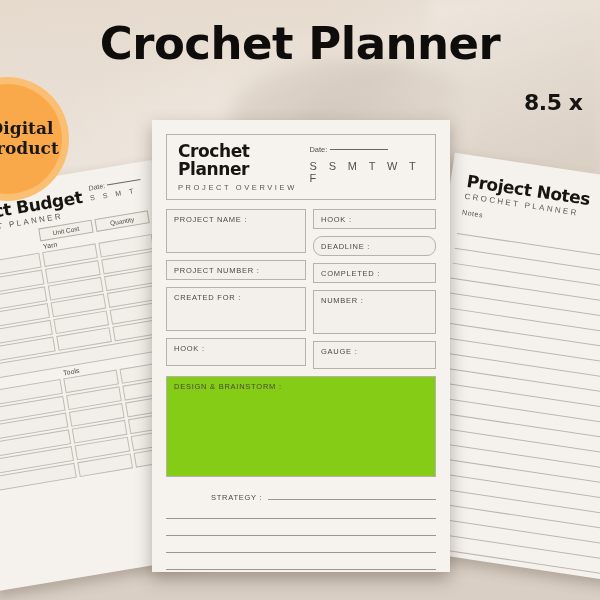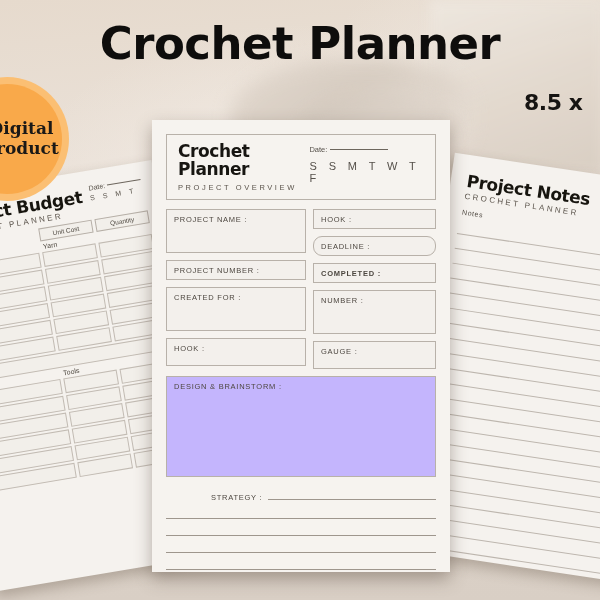--- a/index.html
+++ b/index.html
@@ -135,21 +135,21 @@
     vertical-align:2px;margin-left:3px;font-style:normal;}
   .hdr-r .h-days{font-size:11px;letter-spacing:4.4px;color:#55504a;margin-top:6px;}
 
   .fld{border:1px solid #b8b1a9;background:#f3f0ec;box-sizing:border-box;
     font-size:7.5px;letter-spacing:.75px;color:#4d4740;padding:5px 7px;}
   .grid{display:flex;gap:7px;}
   .col-l{width:140px;flex:none;}
   .col-r{flex:1 1 auto;}
   .gap{height:7px;}
 
-  .brainstorm{border:1px solid #b8b1a9;background:#c4b5fd;
+  .brainstorm{border:1px solid #b8b1a9;background:#84cc16;
     height:101px;box-sizing:border-box;
     font-size:7.5px;letter-spacing:.75px;color:#4d4740;padding:5px 7px;
     margin-top:7px;}
 
   .strategy{margin-top:16px;}
   .strat-first{display:flex;align-items:flex-end;gap:6px;}
   .strat-lbl{font-size:7.5px;letter-spacing:.75px;color:#4d4740;white-space:nowrap;margin-left:45px;}
   .strat-rule{flex:1 1 auto;border-bottom:1px solid #9e968d;height:1px;margin-bottom:2px;}
   .strat-line{border-bottom:1px solid #9e968d;height:16px;}
 </style>
@@ -304,21 +304,21 @@
         <div class="gap"></div>
         <div class="fld" style="height: 44px;">CREATED FOR :</div>
         <div class="gap"></div>
         <div class="fld" style="height: 28px;">HOOK :</div>
       </div>
     <div class="col-r" id="fields-right">
         <div class="fld" style="height: 20px;">HOOK :</div>
         <div class="gap"></div>
         <div class="fld" style="height: 20px; border-radius: 9px;">DEADLINE :</div>
         <div class="gap"></div>
-        <div class="fld" style="height: 20px; font-weight: bold;">COMPLETED :</div>
+        <div class="fld" style="height: 20px;">COMPLETED :</div>
         <div class="gap"></div>
         <div class="fld" style="height: 44px;">NUMBER :</div>
         <div class="gap"></div>
         <div class="fld" style="height: 28px;">GAUGE :</div>
       </div>
   </div>
 
   <div class="brainstorm">DESIGN &amp; BRAINSTORM :</div>
 
   <div class="strategy">

